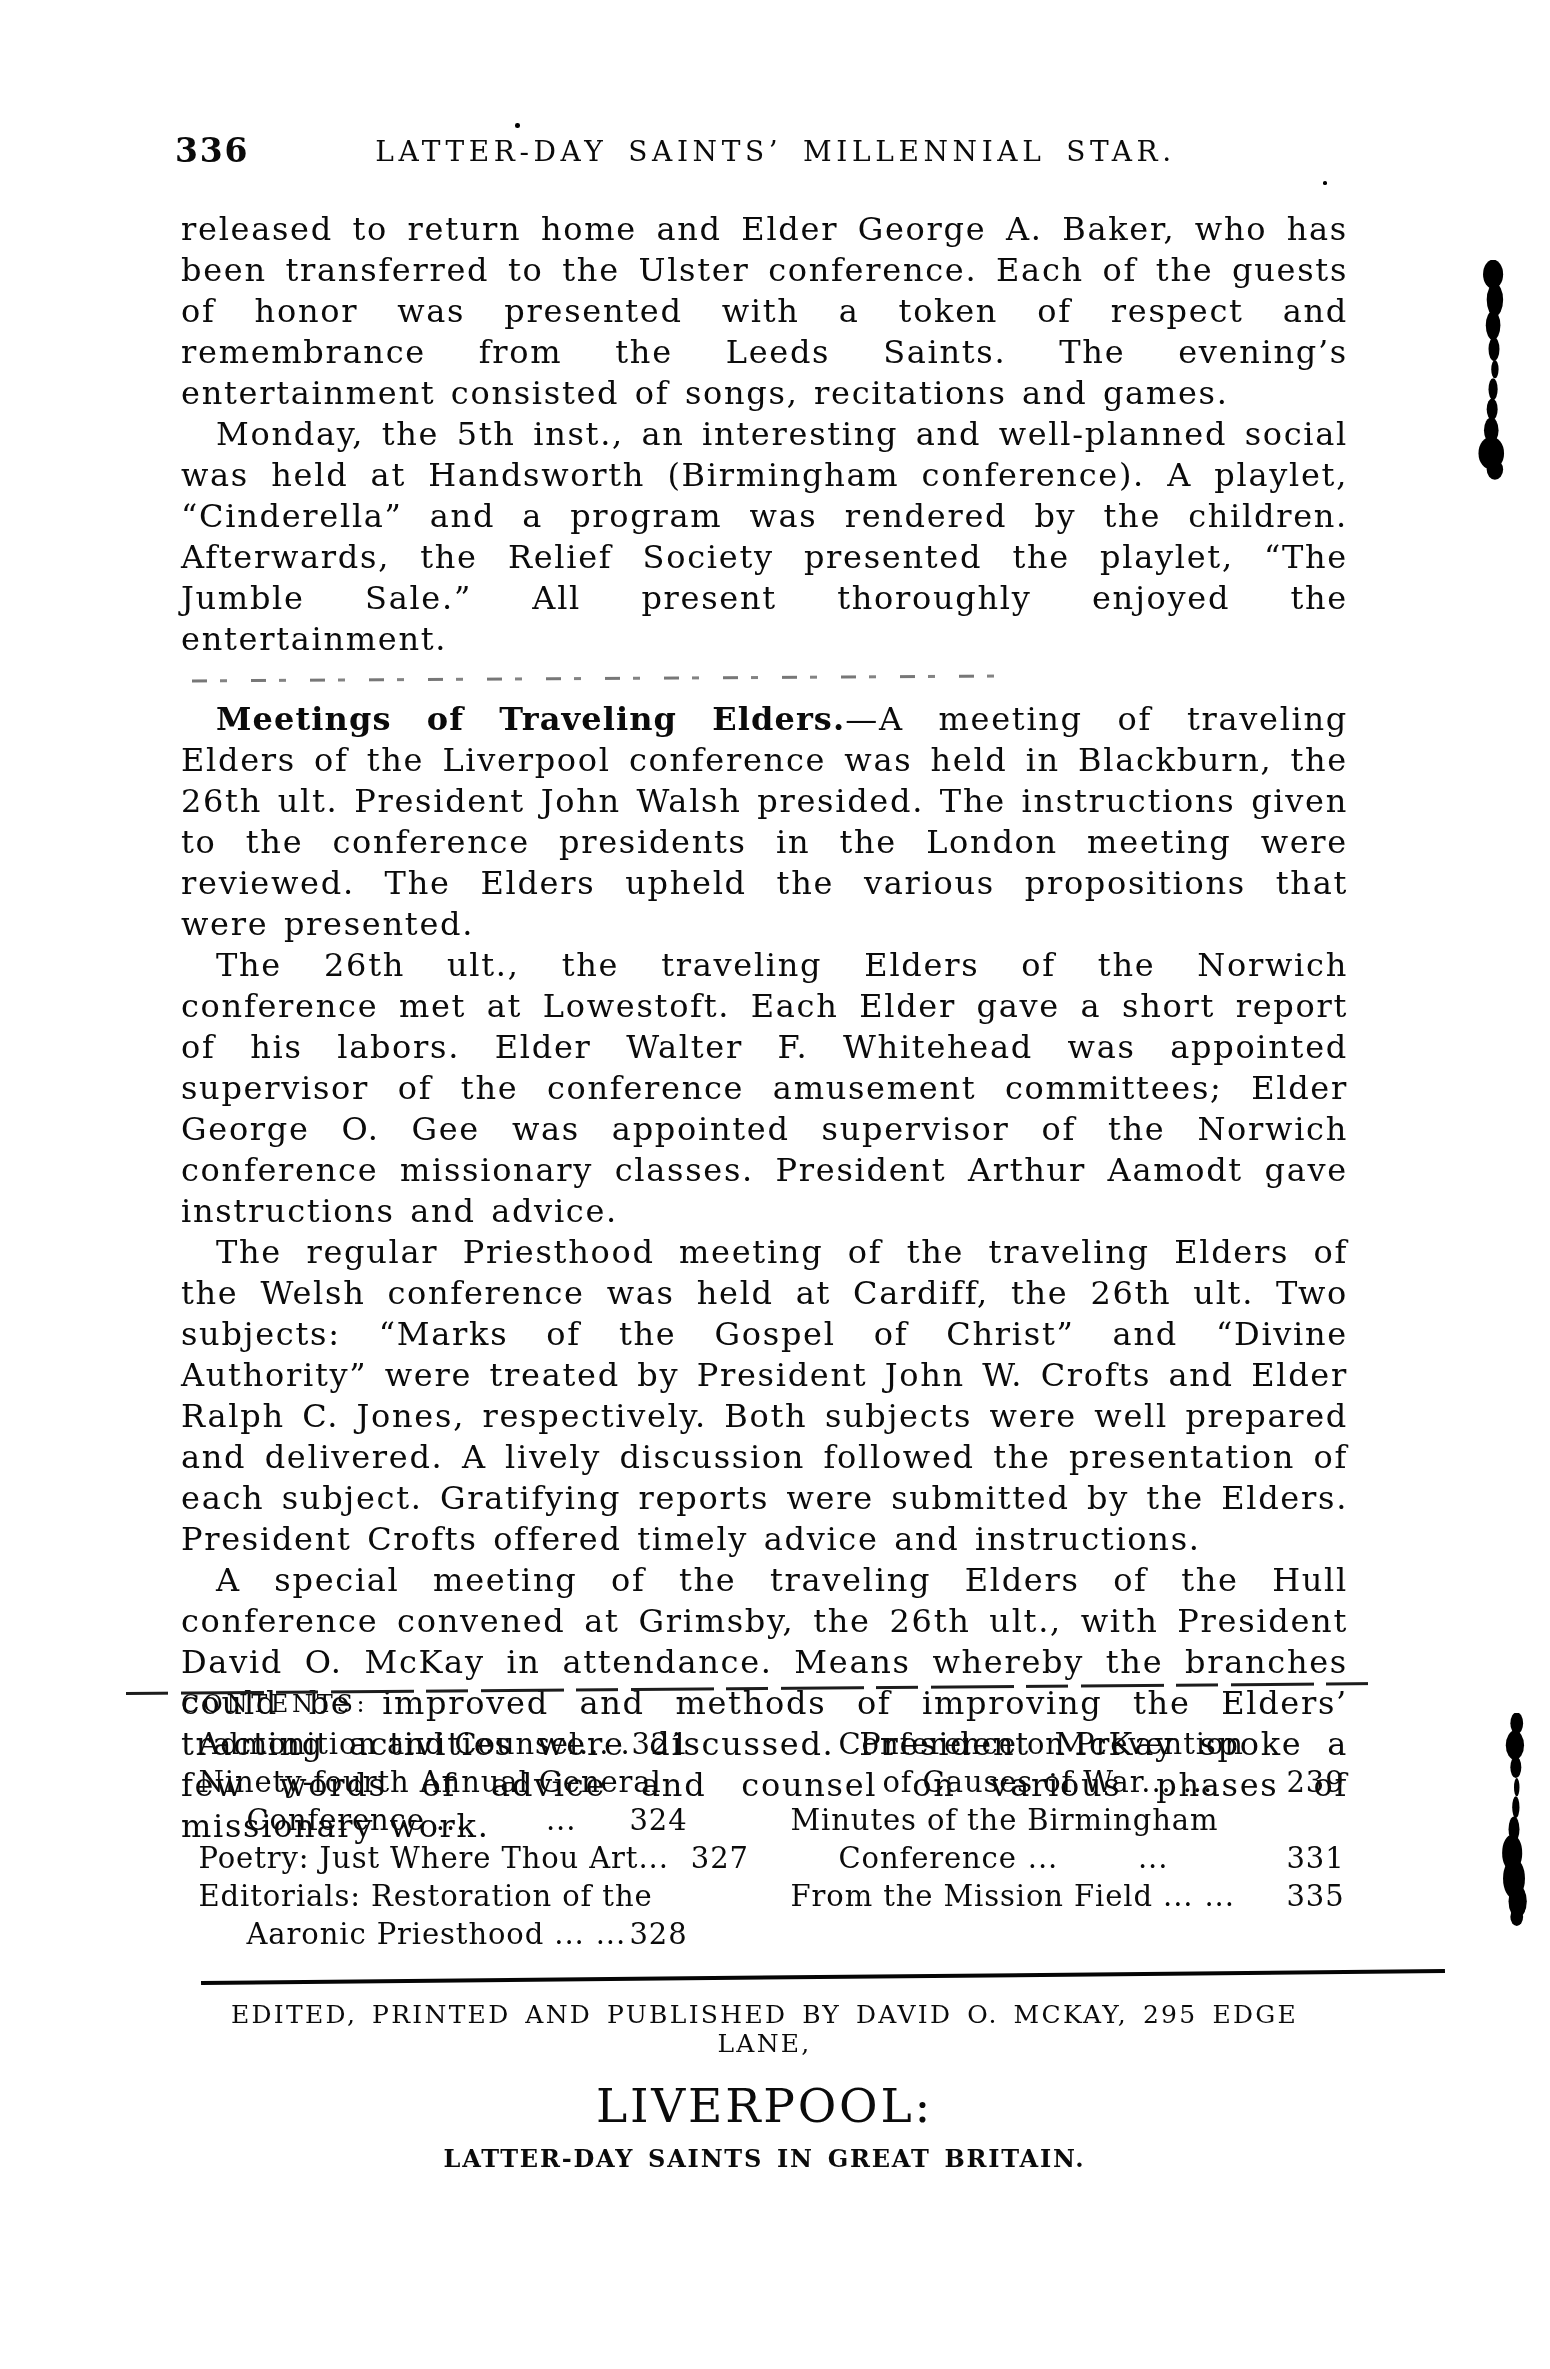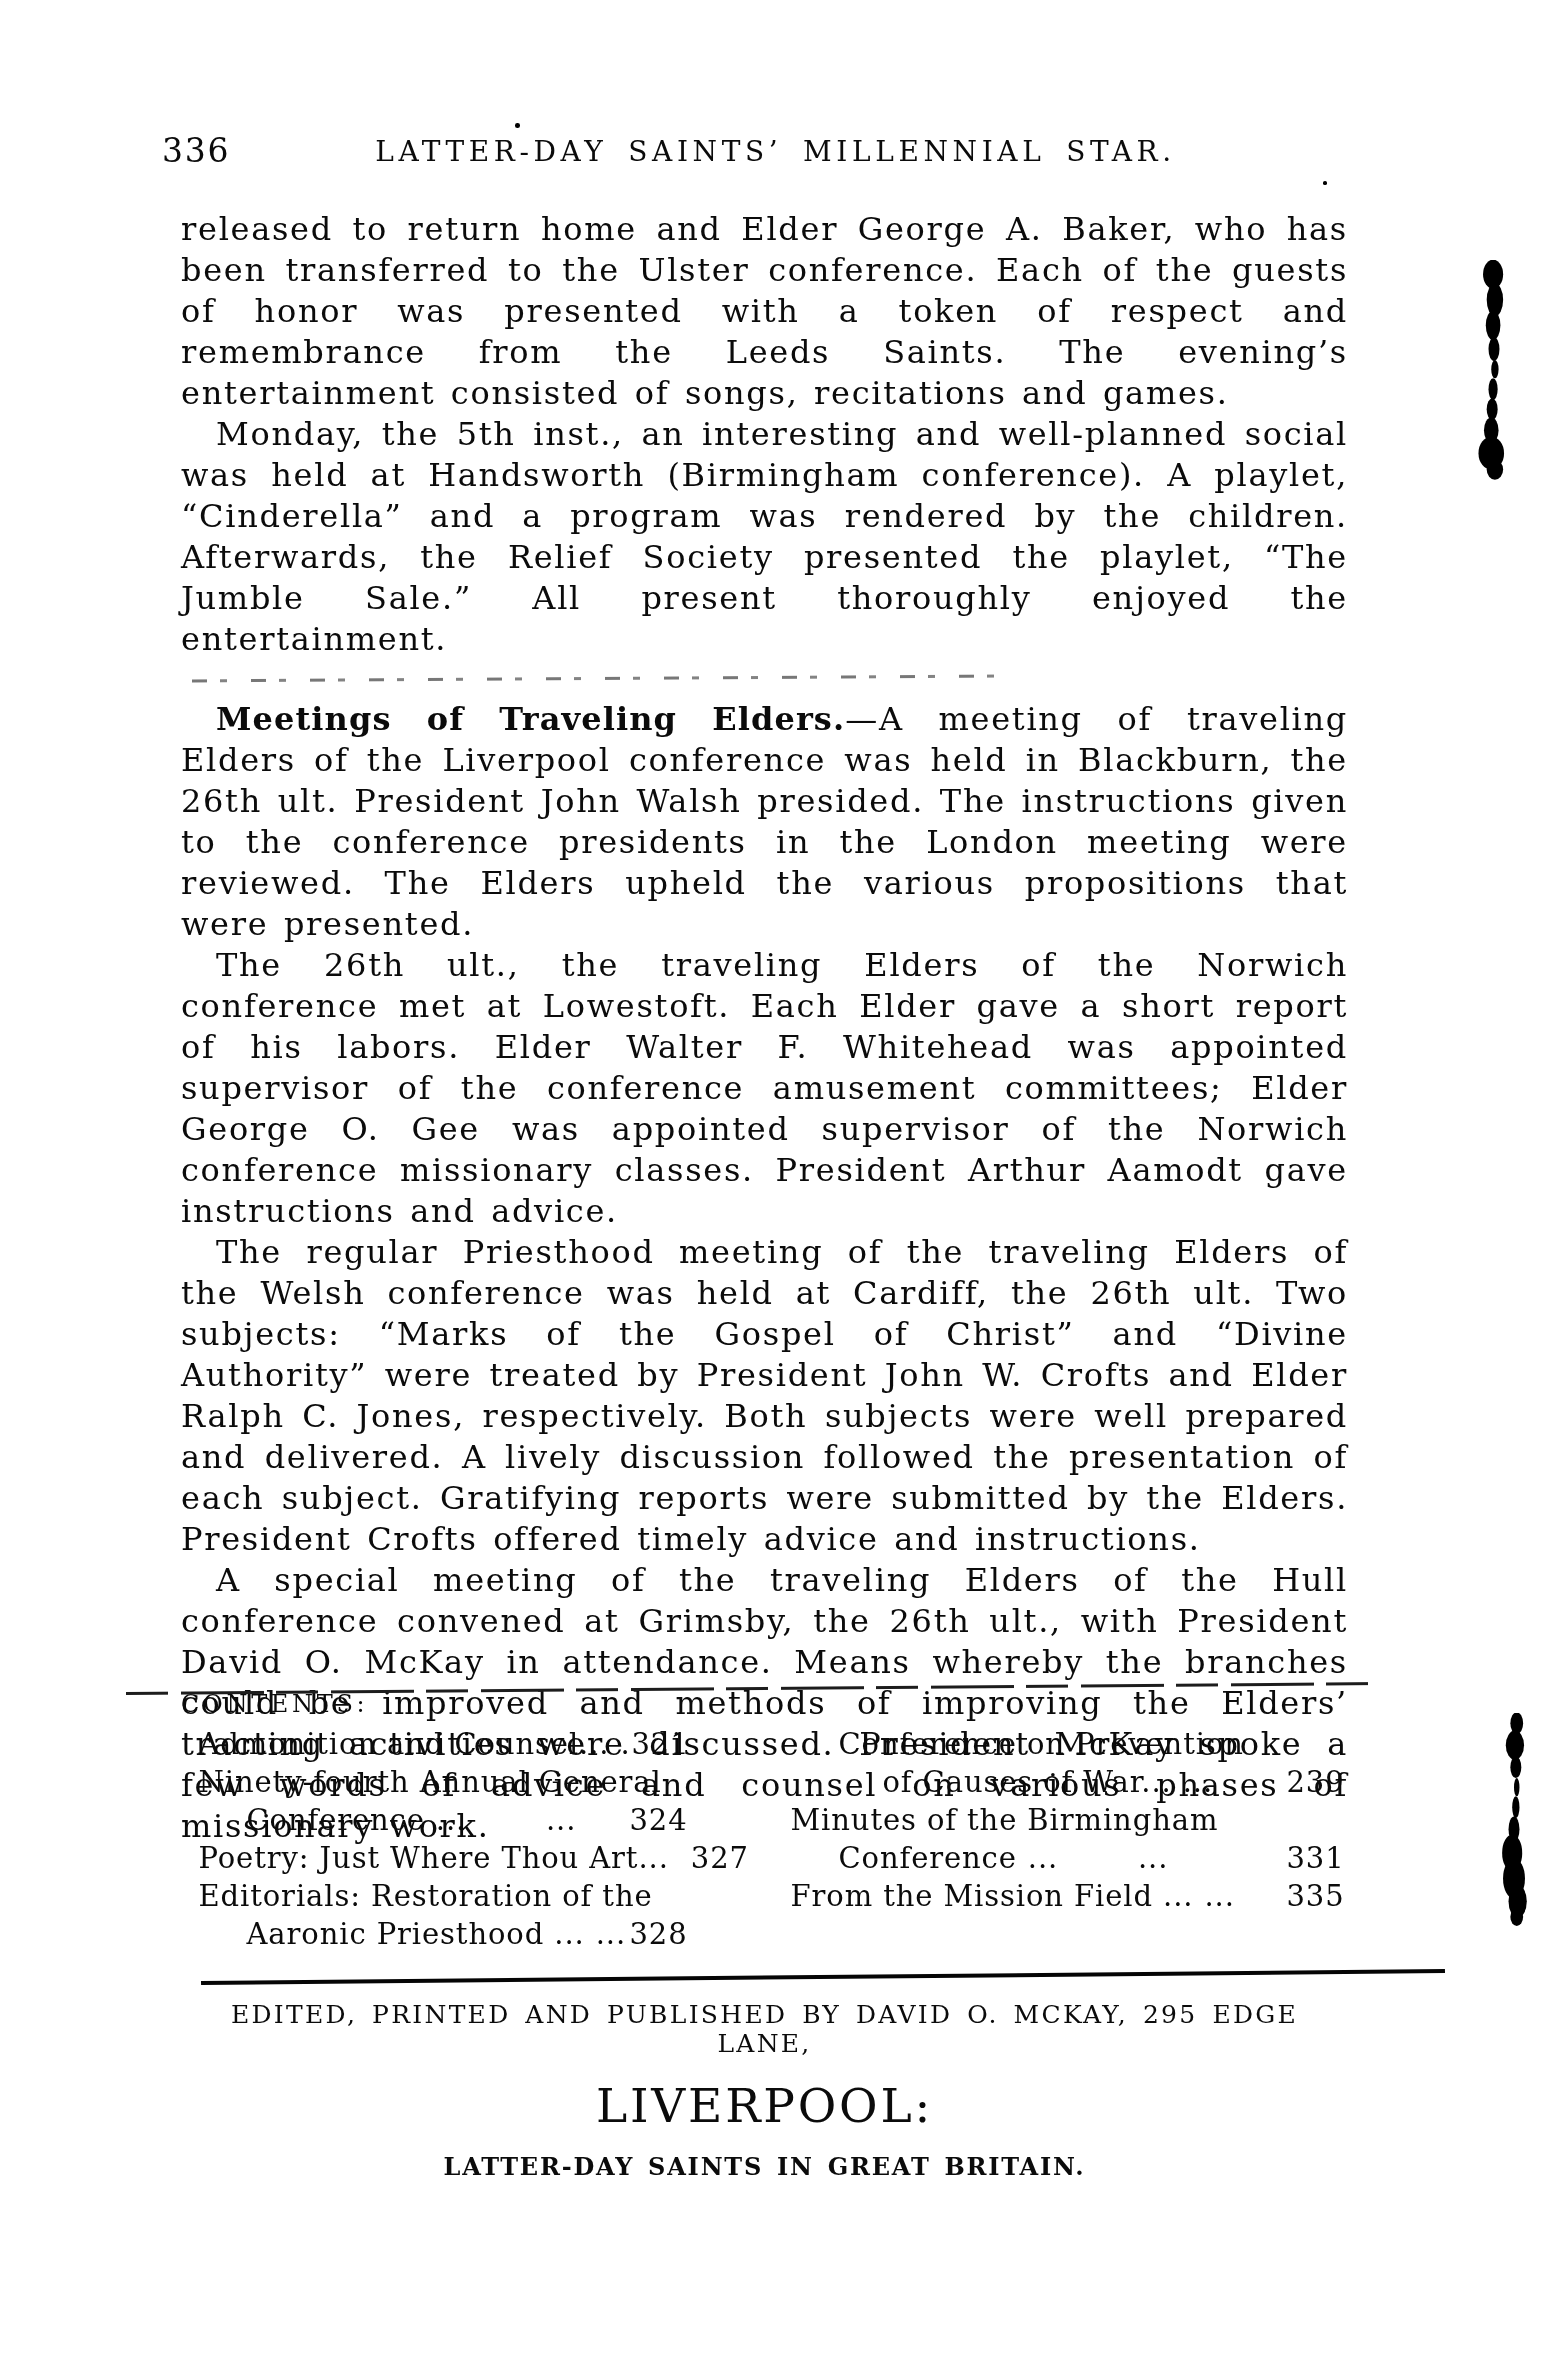--- a/index.html
+++ b/index.html
@@ -6,21 +6,21 @@
   .page{
     position:relative;
     width:1551px;height:2369px;
     background:#ffffff;
     overflow:hidden;
     font-family:"DejaVu Serif","Liberation Serif",serif;
     color:#0b0b0b;
   }
   
   .header{position:absolute;top:129px;left:0;width:1551px;height:46px;}
-  .pagenum{position:absolute;left:162px;top:1.8px;font-size:33px;letter-spacing:1.8px;}
+  .pagenum{position:absolute;left:175px;top:1.8px;font-size:33px;letter-spacing:1.8px;font-weight:bold;}
   .journal-title{
     position:absolute;left:0;top:5.5px;width:1551px;text-align:center;
     font-size:28px;letter-spacing:4.6px;word-spacing:7.4px;
   }
   
   .article{
     position:absolute;top:209px;left:181px;width:1167px;
     font-size:32px;line-height:41px;
     letter-spacing:1.7px;word-spacing:3.7px;
     text-align:justify;
@@ -49,21 +49,21 @@
   .toc-leader{flex:1;overflow:hidden;white-space:nowrap;word-spacing:2.4em;padding:0 11px;}
   .toc-page{white-space:nowrap;}
   .ind1{padding-left:48px;}
   .ind2{padding-left:92px;}
   
   .footer{position:absolute;top:1975px;left:181px;width:1167px;text-align:center;}
   .rule-footer{height:3.7px;width:1244px;margin-left:20px;background:#050505;transform:rotate(-0.55deg);}
   .imprint-line1{margin-top:21px;font-size:25px;letter-spacing:2.3px;word-spacing:4.6px;}
   .imprint-city{margin-top:20px;font-size:47px;letter-spacing:2.8px;}
   .imprint-line3{margin-top:35px;font-size:24px;letter-spacing:1.8px;word-spacing:3.7px;font-weight:700;}
-  .imprint-line4{margin-top:19px;font-size:24px;letter-spacing:1.8px;word-spacing:3.7px;font-weight:700;}
+  .imprint-line4{margin-top:11px;font-size:24px;letter-spacing:1.8px;word-spacing:3.7px;font-weight:700;}
   
   .smudge{position:absolute;}
   .speck{position:absolute;width:4.6px;height:4.6px;background:#000;border-radius:50%;}
 </style>
 </head>
 <body>
 
 <div class="page">
 
   <div class="header">

